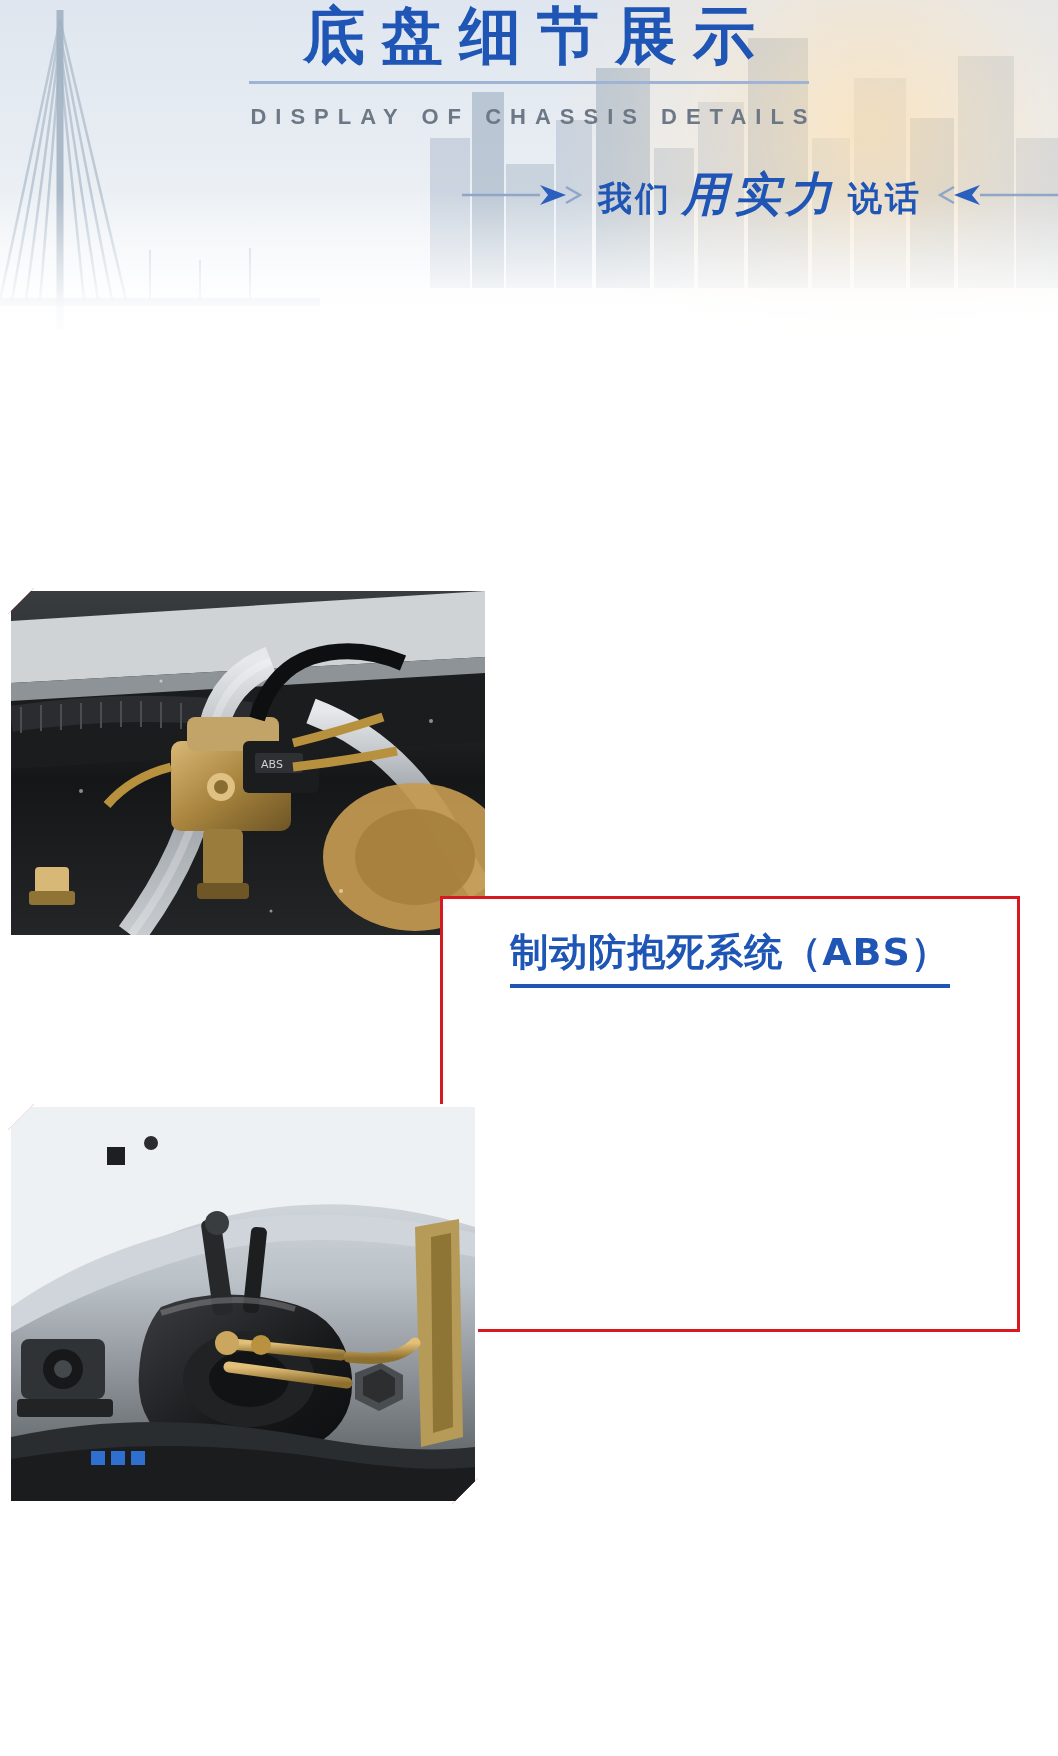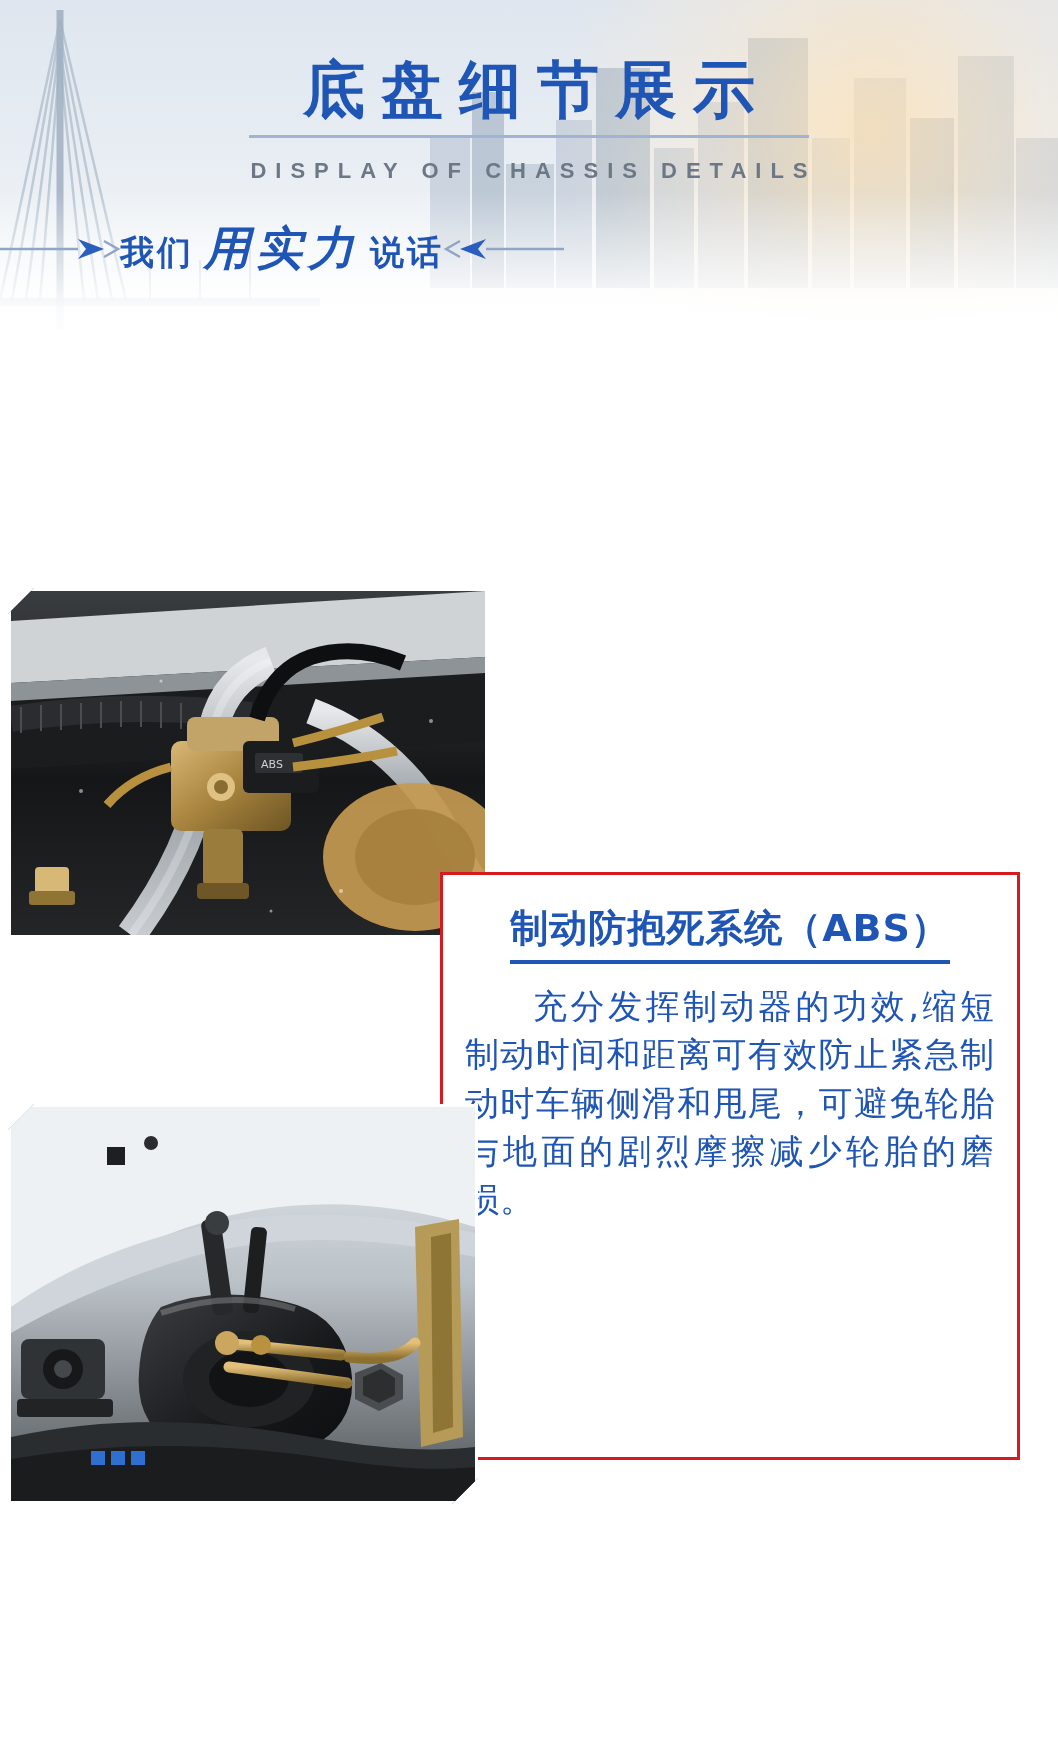--- a/index.html
+++ b/index.html
@@ -40,21 +40,20 @@
     background: radial-gradient(circle at 60% 40%, rgba(255,226,180,0.75) 0%, rgba(255,232,200,0.35) 38%, rgba(255,255,255,0) 70%);
     z-index: 2;
   }
   
   .bridge { position: absolute; left: 0; top: 0; width: 320px; height: 348px; z-index: 3; }
 
   .banner-inner {
     position: relative;
     z-index: 6;
     text-align: center;
-    padding-top: 54px;
   }
   .title-cn {
     font-size: 62px;
     font-weight: bold;
     color: #1f55b5;
     letter-spacing: 16px;
     text-indent: 16px;
     line-height: 1.15;
     font-family: "DejaVu Sans", "Liberation Sans", sans-serif;
   }
@@ -69,21 +68,22 @@
     font-size: 22px;
     letter-spacing: 9px;
     text-indent: 9px;
     color: #6d7886;
     font-weight: bold;
   }
   .subline {
     margin-top: 34px;
     display: flex;
     align-items: center;
-    justify-content: flex-start;
+    justify-content: flex-end;
+    gap: 16px;
   }
   .orn { width: 120px; height: 28px; }
   .sub-cn { display: flex; align-items: baseline; gap: 10px; }
   .sub-small {
     font-size: 34px; font-weight: bold; color: #1f55b5; letter-spacing: 3px;
     font-family: "DejaVu Sans", "Liberation Sans", sans-serif;
   }
   .sub-big {
     font-size: 46px; font-weight: bold; color: #1f55b5; letter-spacing: 6px;
     font-family: "DejaVu Sans", "Liberation Sans", sans-serif;
@@ -97,21 +97,21 @@
   }
   .sec1 { height: 640px; }
   .sec2 { height: 700px; }
 
   
   .card {
     position: absolute;
     border: 3px solid #d71920;
     background: #ffffff;
   }
-  .card-1 { left: 440px; top: 524px; width: 580px; height: 588px; }
+  .card-1 { left: 440px; top: 548px; width: 580px; height: 436px; }
 
   .card-head {
     text-align: center;
     padding-top: 28px;
   }
   .card-title {
     display: inline-block;
     font-size: 38px;
     font-weight: bold;
     color: #1f55b5;
@@ -307,21 +307,20 @@
         <circle cx="260" cy="320" r="1.5"></circle>
     </g>
   </svg>
 </div>
 
 <div class="section sec1">
   <div class="card card-1">
     <div class="card-head">
       <span class="card-title">制动防抱死系统（ABS）</span>
     </div>
-    <div class="card-body">充分发挥制动器的功效,缩短制动时间和距离可有效防止紧急制动时车辆侧滑和甩尾，可避免轮胎与地面的剧烈摩擦减少轮胎的磨损。</div>
   </div>
 </div>
 
 <div class="photo photo-2">
   <svg width="464" height="394" viewBox="0 0 464 394">
     <defs>
       <linearGradient id="g2" x1="0" y1="0" x2="0" y2="1">
         <stop offset="0%" stop-color="#e9edf0"></stop>
           <stop offset="45%" stop-color="#b9c0c6"></stop>
           <stop offset="100%" stop-color="#4e5356"></stop>

